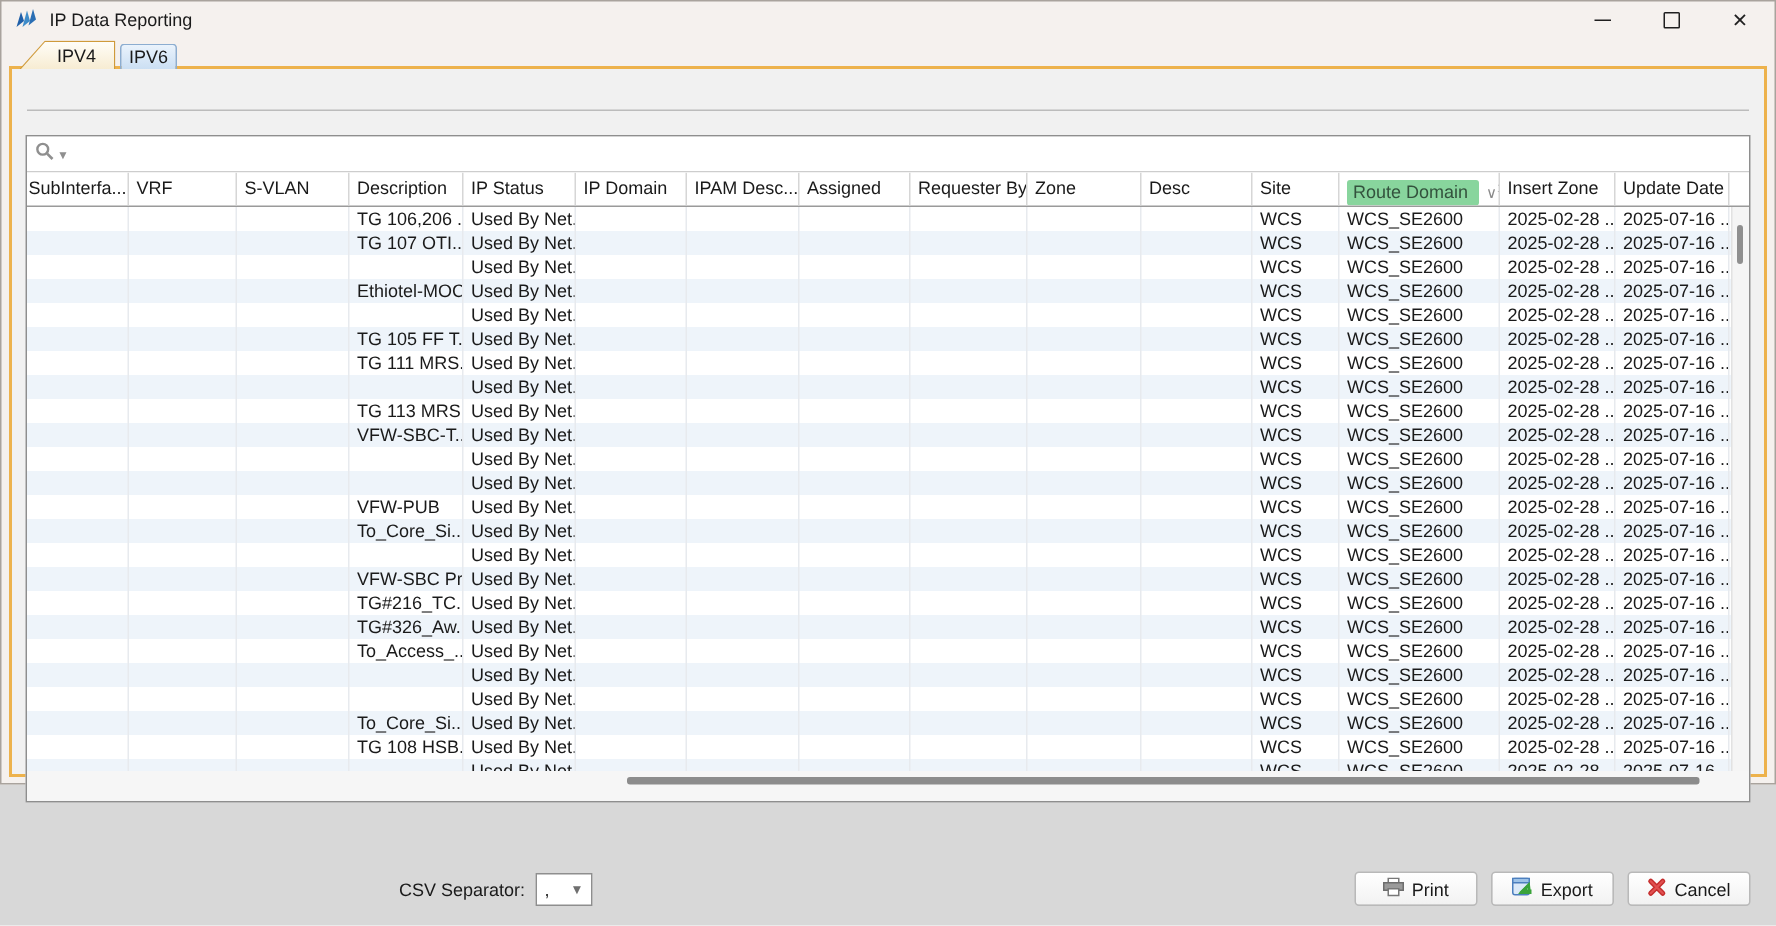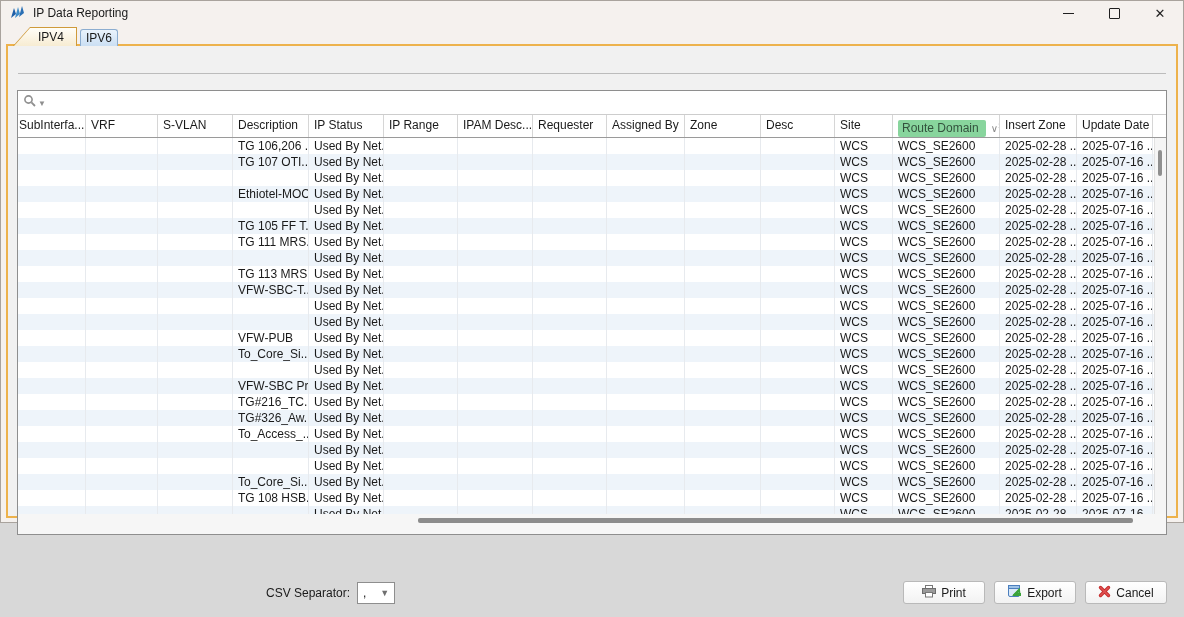--- a/index.html
+++ b/index.html
@@ -108,24 +108,24 @@
         </span>
         <span class="search-caret">▼</span>
         <input class="search-input" type="text" value="" style="">
       </div>
       <div class="header-row">
           <div class="hcell first" style="width: 68px;">SubInterfa...</div>
           <div class="hcell" style="width: 72px;">VRF</div>
           <div class="hcell" style="width: 75px;">S-VLAN</div>
           <div class="hcell" style="width: 76px;">Description</div>
           <div class="hcell" style="width: 75px;">IP Status</div>
-          <div class="hcell" style="width: 74px;">IP Range</div>
+          <div class="hcell" style="width: 74px;">IP Domain</div>
           <div class="hcell" style="width: 75px;">IPAM Desc...</div>
-          <div class="hcell" style="width: 74px;">Requester</div>
-          <div class="hcell" style="width: 78px;">Assigned By</div>
+          <div class="hcell" style="width: 74px;">Assigned</div>
+          <div class="hcell" style="width: 78px;">Requester By</div>
           <div class="hcell" style="width: 76px;">Zone</div>
           <div class="hcell" style="width: 74px;">Desc</div>
           <div class="hcell" style="width: 58px;">Site</div>
           <div class="hcell" style="width: 107px;"><span class="hl-badge">Route Domain</span><span class="sort-ind">∨<sup>1</sup></span></div>
           <div class="hcell" style="width: 77px;">Insert Zone</div>
           <div class="hcell" style="width: 76px;">Update Date</div>
           <div class="hcell blank"></div>
         </div>
       <div class="body-row">
         <div class="rows-viewport">

